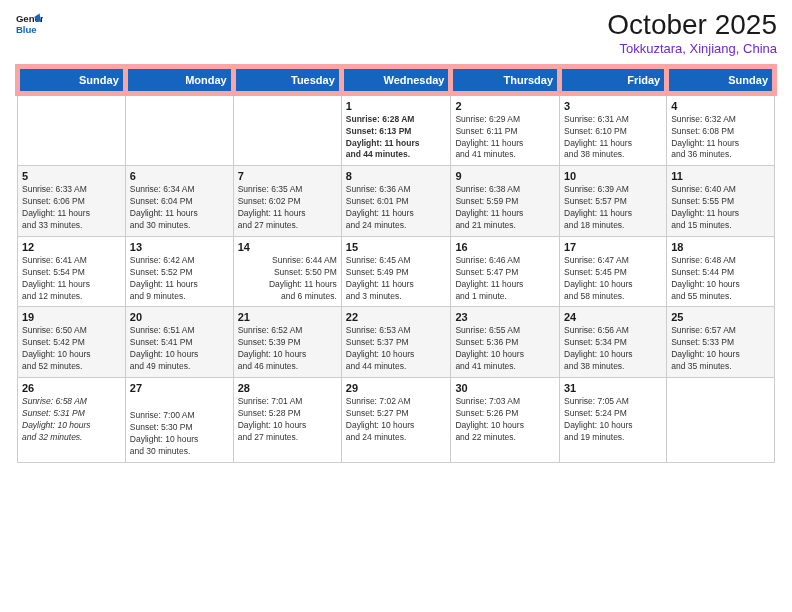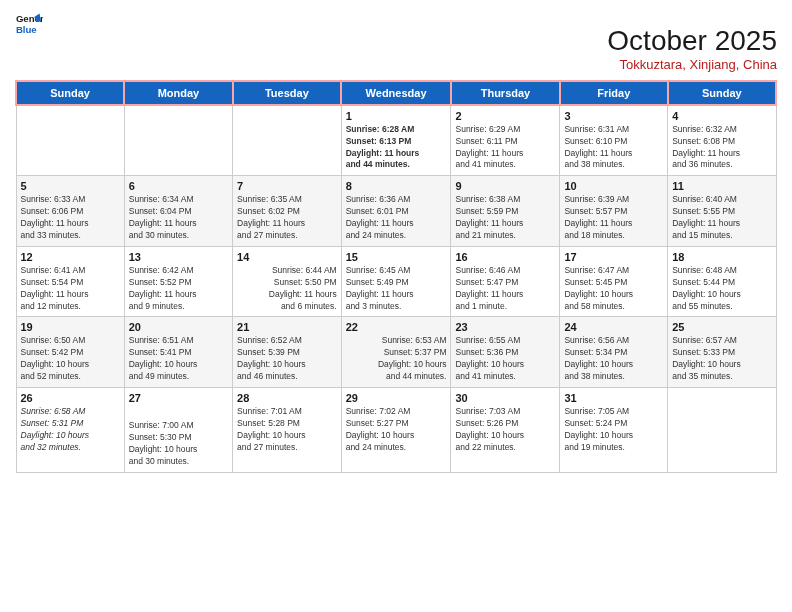--- a/index.html
+++ b/index.html
@@ -31,39 +31,38 @@
       height: 28px;
     }
     .title-block {
       text-align: right;
     }
     .month-title {
       font-size: 28px;
       font-weight: 300;
       color: #1a1a1a;
       line-height: 1.1;
-      margin-top: 16px;
     }
     .location {
       font-size: 13px;
-      color: #b91c1c;
+      color: #6d28d9;
     }
     .calendar-table {
       width: 100%;
       border-collapse: collapse;
       font-size: 9.5px;
     }
     .calendar-table thead th {
       background: #1565c0;
       color: #fff;
       padding: 5px 4px;
-      text-align: center;
+      text-align: right;
       font-size: 11px;
       font-weight: 600;
-      border: 2px solid #fca5a5;
+      border: 5px solid #fca5a5;
     }
     .calendar-table tbody td {
       border: 1px solid #ccc;
       vertical-align: top;
       padding: 4px 4px;
       width: 113px;
       min-height: 72px;
       background: #fff;
     }
     .calendar-table tbody tr:nth-child(even) td {
@@ -269,21 +268,21 @@
           </td>
           <td>
             <span class="day-number">21</span>
             <div class="day-info" style="white-space: pre-line;">Sunrise: 6:52 AM
 Sunset: 5:39 PM
 Daylight: 10 hours
 and 46 minutes.</div>
           </td>
           <td>
             <span class="day-number">22</span>
-            <div class="day-info" style="white-space: pre-line; text-align: right;">Sunrise: 6:53 AM
+            <div class="day-info" style="white-space: pre-line;">Sunrise: 6:53 AM
 Sunset: 5:37 PM
 Daylight: 10 hours
 and 44 minutes.</div>
           </td>
           <td>
             <span class="day-number">23</span>
             <div class="day-info" style="white-space: pre-line;">Sunrise: 6:55 AM
 Sunset: 5:36 PM
 Daylight: 10 hours
 and 41 minutes.</div>

